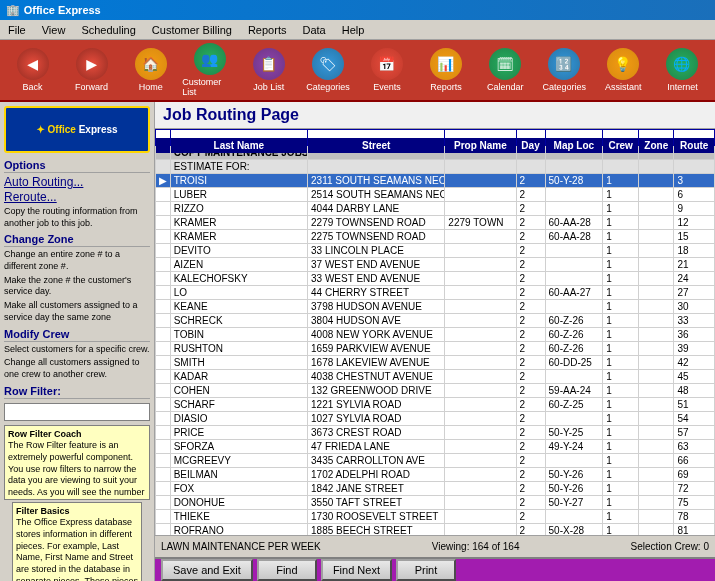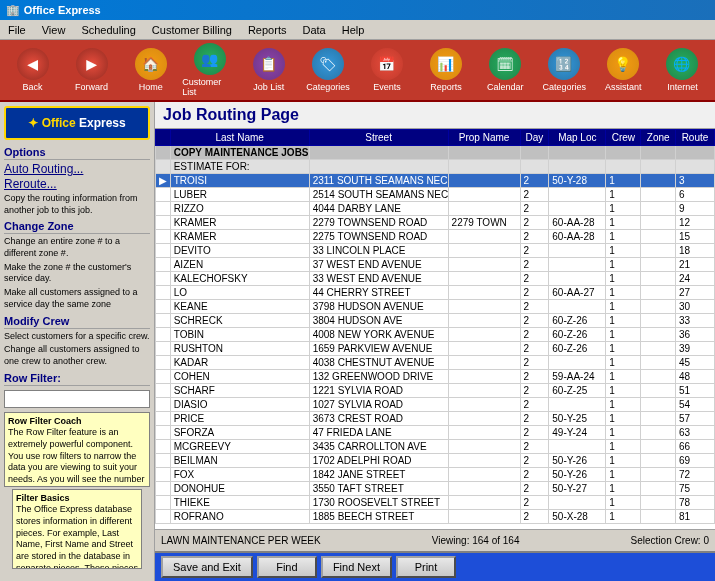--- a/index.html
+++ b/index.html
@@ -95,25 +95,25 @@
       background: #d4d0c8;
       padding: 4px;
       overflow-y: auto;
       border-right: 1px solid #a0a0a0;
       font-size: 10px;
     }
     .sidebar-logo {
       background: #003399;
       color: white;
       text-align: center;
-      padding: 8px;
+      padding: 16px;
       margin-bottom: 6px;
       border: 2px solid #ffd700;
       border-radius: 3px;
-      font-size: 12px;
+      font-size: 10px;
       font-weight: bold;
     }
     .sidebar-logo span { color: #ffd700; }
     .sidebar-section-title {
       font-weight: bold;
       font-size: 11px;
       color: #000080;
       margin: 4px 0 2px 0;
       border-bottom: 1px solid #a0a0a0;
       padding-bottom: 1px;
@@ -188,24 +188,24 @@
     table {
       width: 100%;
       border-collapse: collapse;
       font-size: 10px;
     }
     thead th {
       background: #000080;
       color: white;
       border: 1px solid #0000a0;
       padding: 2px 3px;
-      font-weight: normal;
+      font-weight: bold;
       white-space: nowrap;
       position: sticky;
-      top: 0;
+      top: 8px;
     }
     tbody tr {
       background: white;
       cursor: default;
     }
     tbody tr.selected { background: #316ac5; color: white; }
     tbody tr.group-row { background: #c0c0c0; font-weight: bold; }
     tbody tr.estimate-row { background: #e0e0e0; }
     td {
       border: 1px solid #d0d0d0;
@@ -224,27 +224,27 @@
       display: flex;
       align-items: center;
       justify-content: space-between;
       height: 22px;
       font-size: 10px;
     }
     .status-text { font-size: 10px; color: #000; }
 
     
     .bottom-bar {
-      background: #1d4ed8;
+      background: #a21caf;
       border-top: 2px solid #808080;
       padding: 4px 6px;
       display: flex;
       align-items: center;
       gap: 4px;
-      height: 30px;
+      height: 24px;
     }
     .btn {
       background: linear-gradient(to bottom, #e8e8e8, #c8c8c8);
       border: 2px outset #a0a0a0;
       padding: 2px 10px;
       font-size: 11px;
       cursor: pointer;
       font-weight: normal;
       height: 22px;
       min-width: 60px;
@@ -534,20 +534,31 @@
               <td>1659 PARKVIEW AVENUE</td>
               <td></td>
               <td>2</td>
               <td>60-Z-26</td>
               <td>1</td>
               <td></td>
               <td>39</td>
             </tr>
             <tr>
               <td></td>
+              <td>SMITH</td>
+              <td>1678 LAKEVIEW AVENUE</td>
+              <td></td>
+              <td>2</td>
+              <td>60-DD-25</td>
+              <td>1</td>
+              <td></td>
+              <td>42</td>
+            </tr>
+            <tr>
+              <td></td>
               <td>KADAR</td>
               <td>4038 CHESTNUT AVENUE</td>
               <td></td>
               <td>2</td>
               <td></td>
               <td>1</td>
               <td></td>
               <td>45</td>
             </tr>
             <tr>

